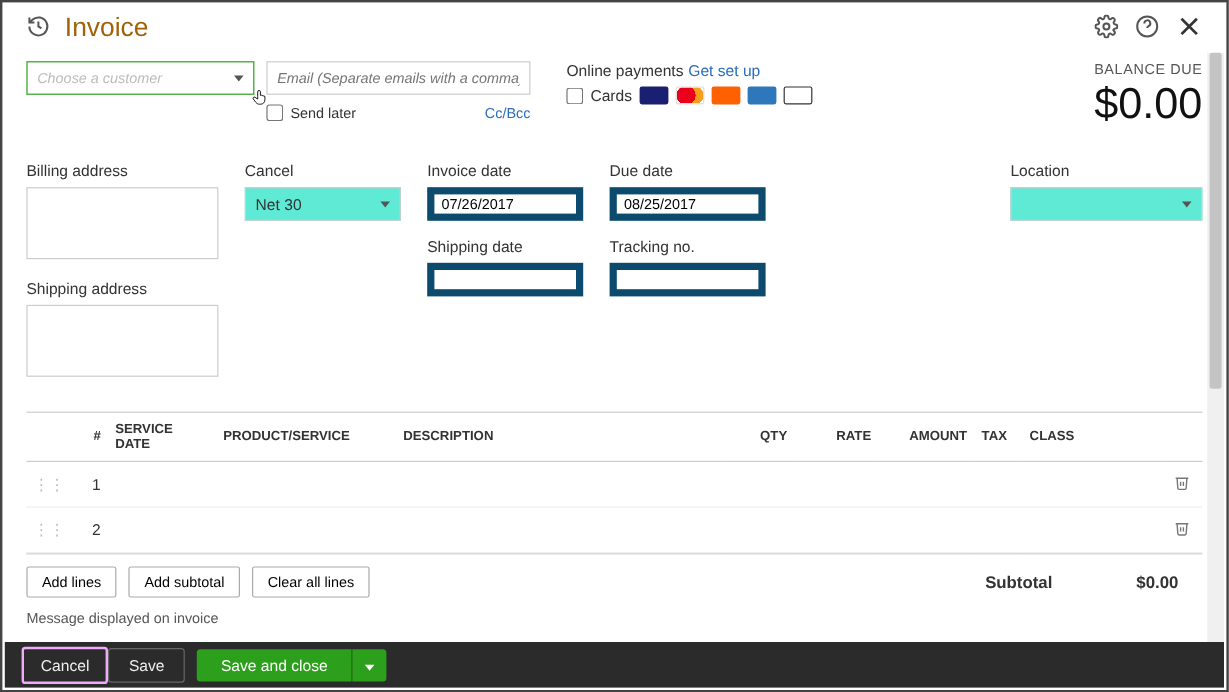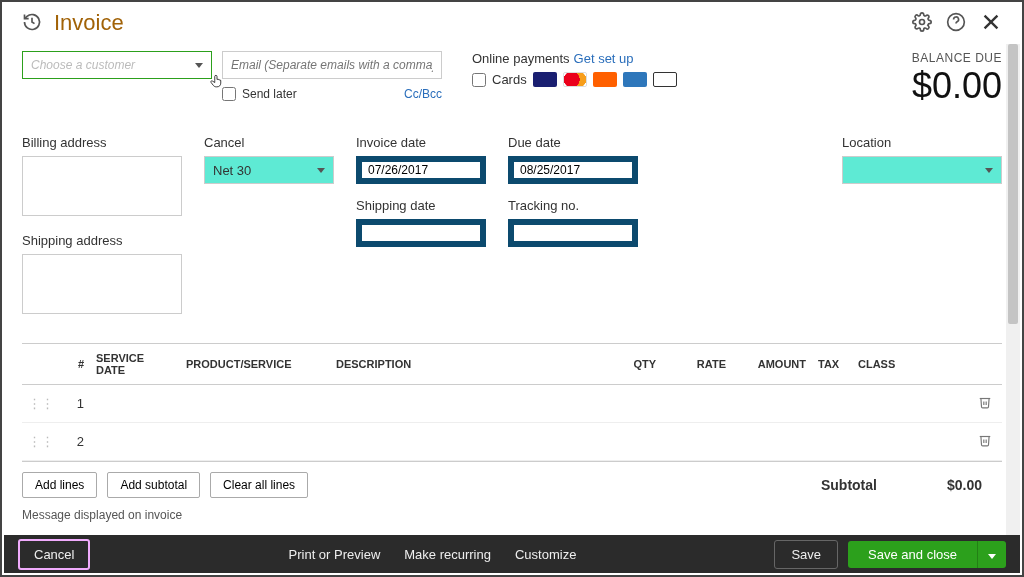--- a/index.html
+++ b/index.html
@@ -305,25 +305,20 @@
 
   <div class="msg-label">Message displayed on invoice</div>
 </div>
 
 <div class="scrollbar">
   <div class="scroll-thumb"></div>
 </div>
 
 <div class="footer">
   <span class="f-btn">Cancel</span>
-  <div class="f-center">
-    <span class="f-link">Print or Preview</span>
-    <span class="f-link">Make recurring</span>
-    <span class="f-link">Customize</span>
-  </div>
   <div class="f-right">
     <span class="save-btn">Save</span>
     <div class="save-close-group">
       <span class="save-close">Save and close</span>
       <span class="save-close-caret">
         <span style="display:inline-block;width:0;height:0;border-left:4px solid transparent;border-right:4px solid transparent;border-top:5px solid #fff;"></span>
       </span>
     </div>
   </div>
 </div>

